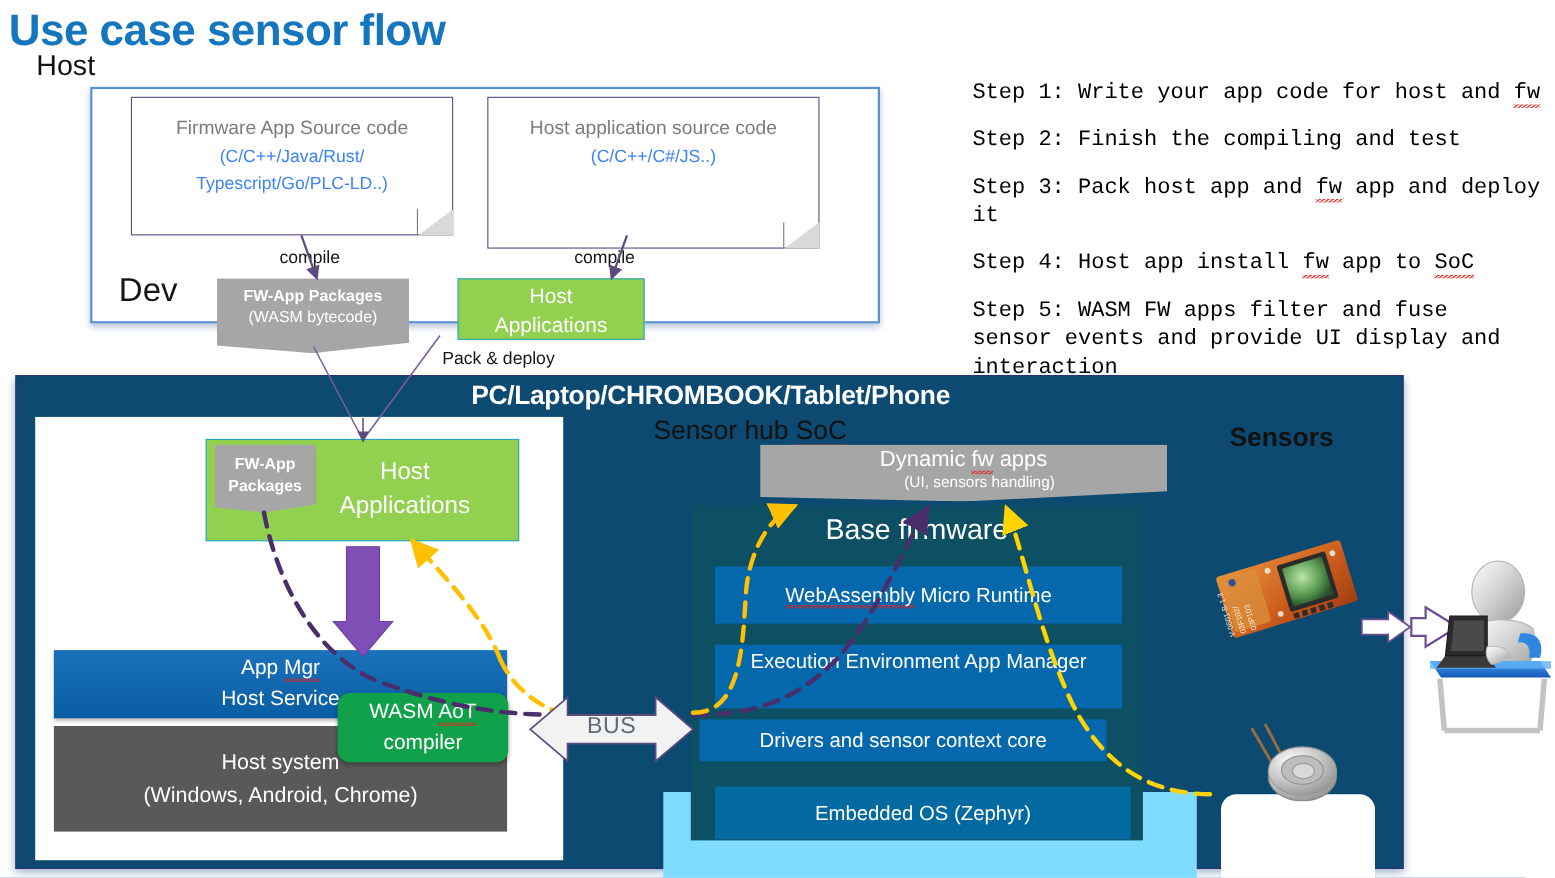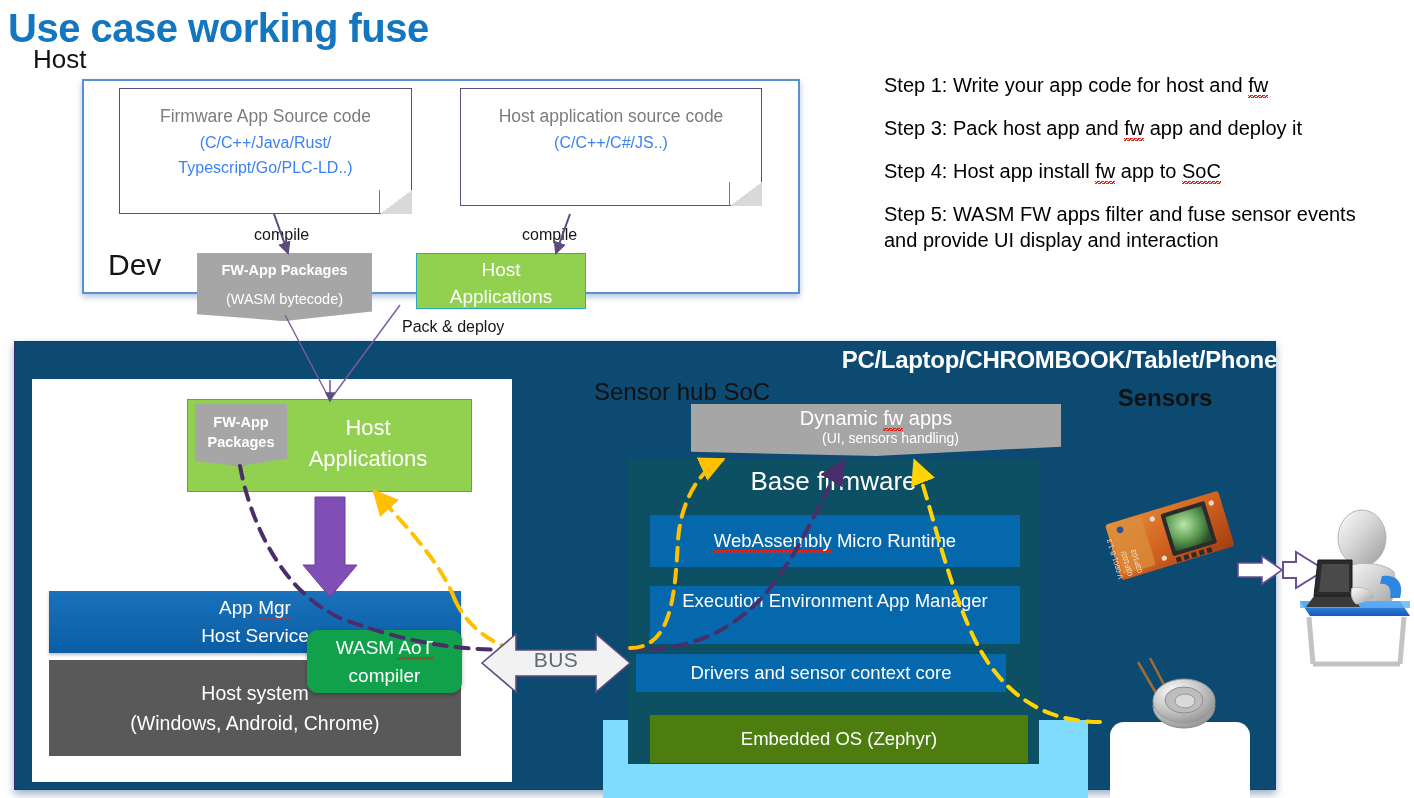--- a/index.html
+++ b/index.html
@@ -32,62 +32,62 @@
     text-align:center;color:#7c7c7c;
   }
   .srcbox .t1{font-size:17.5px;font-weight:normal;color:#7c7c7c;margin-top:17px;}
   .srcbox .t2{font-size:16px;color:#3b82f6;line-height:25px;margin-top:3px;text-align:center;}
   .fold{
     position:absolute;right:-1px;bottom:-1px;width:32px;height:24px;
     background:linear-gradient(to left top,#d9d9d9 0 50%,transparent 50% 100%);
     border-left:1px solid #7a7a7a;
   }
   #src-fw{left:119px;top:88px;width:293px;height:126px;}
-  #src-host{left:460px;top:88px;width:302px;height:118px;}
+  #src-host{left:443px;top:88px;width:302px;height:138px;}
 
   
   .compile-lbl{font-size:16px;color:#151515;margin-left:48px;}
   #compile-1{left:206px;top:226px;}
   #compile-2{left:474px;top:226px;}
   #pack-deploy{left:402px;top:318px;font-size:16px;color:#151515;}
 
   
   #fw-pkg-top{
     left:197px;top:253px;width:175px;height:68px;
     background:#a6a6a6;color:#ffffff;text-align:center;
     clip-path:polygon(0 0,100% 0,100% 86%,50% 100%,0 90%);
     box-shadow:3px 4px 5px rgba(0,0,0,.30);
   }
   #fw-pkg-top .l1{font-size:14.5px;font-weight:bold;margin-top:9px;}
-  #fw-pkg-top .l2{font-size:14.5px;margin-top:13px;}
+  #fw-pkg-top .l2{font-size:14.5px;margin-top:3px;}
 
   
   #host-app-top{
     left:416px;top:253px;width:170px;height:56px;
     background:#92d050;border:1px solid #2aa8bf;
     color:#ffffff;text-align:center;font-size:19px;line-height:27px;padding-top:2px;
   }
 
   
   #steps{left:884px;top:72px;width:520px;}
   .step{font-size:20px;color:#000000;line-height:26px;margin-bottom:17px;
-        font-family:Liberation Sans, sans-serif;}
+        font-family:Liberation Mono, monospace;}
   .sp{ background-image:
         repeating-linear-gradient(135deg,#e2231a 0 1px,transparent 1px 2px);
        background-repeat:repeat-x;background-size:4px 3px;
        background-position:0 100%;padding-bottom:2px;}
 
   
   #platform-panel{
     left:14px;top:341px;width:1262px;height:449px;
     background:#0c4a72;border:1px solid #2f2f6e;
     box-shadow:0 4px 8px rgba(90,120,160,.6);
   }
   #platform-title{
-    left:0;top:4px;width:1262px;text-align:right;
+    left:0;top:4px;width:1262px;text-align:center;
     font-size:24px;font-weight:bold;color:#ffffff;
     letter-spacing:-0.3px;
   }
 
   
   #host-panel{left:17px;top:37px;width:480px;height:403px;background:#ffffff;}
   #host-label{left:33px;top:44px;font-size:26px;color:#111;}
 
   
   #host-app-block{
@@ -146,39 +146,39 @@
     font-size:26px;color:#ffffff;
   }
   .fwbar{
     background:#0568ad;color:#ffffff;text-align:center;
     font-size:18.5px;
   }
   #bar-wamr{left:650px;top:515px;width:370px;height:52px;line-height:52px;}
   #bar-eeam{left:650px;top:586px;width:370px;height:58px;line-height:29px;padding-top:0px;}
   #bar-drv{left:636px;top:654px;width:370px;height:38px;line-height:38px;}
   #bar-os{left:650px;top:715px;width:378px;height:48px;line-height:48px;
-          background:#4d7c0f;color:#fff;text-align:center;font-size:18.5px;}
+          background:#0369a1;color:#fff;text-align:center;font-size:18.5px;}
 
   
   #sensors-panel{
     left:1095px;top:380px;width:140px;height:400px;
     background:#ffffff;border-radius:14px;
   }
   #sensors-label{left:1095px;top:384px;width:140px;text-align:center;
                  font-size:24px;color:#111;font-weight:bold;}
   #bus-text{left:482px;top:648px;width:148px;text-align:center;
             font-size:21px;color:#5e6a75;letter-spacing:.5px;}
 
   svg.ov{position:absolute;left:0;top:0;width:1414px;height:798px;
          pointer-events:none;overflow:visible;}
 </style>
 </head>
 <body>
 
-<div class="abs" id="page-title">Use case working fuse</div>
+<div class="abs" id="page-title">Use case sensor flow</div>
 
 <div class="abs" id="dev-container"></div>
 
 <div class="abs srcbox" id="src-fw">
   <div class="t1">Firmware App Source code</div>
   <div class="t2" style="white-space:pre-line">(C/C++/Java/Rust/
 Typescript/Go/PLC-LD..)</div>
   <div class="fold"></div>
 </div>
 
@@ -198,20 +198,23 @@
 
 <div class="abs" id="host-app-top" style="white-space:pre-line">Host
 Applications</div>
 
 <div class="abs" id="dev-label">Dev</div>
 <div class="abs" id="pack-deploy">Pack &amp; deploy</div>
 
 <div class="abs" id="steps">
   <div class="step">
     <span>Step 1: Write your app code for host and <span class="sp">fw</span></span>
+  </div>
+  <div class="step">
+    <span>Step 2: Finish the compiling and test</span>
   </div>
   <div class="step">
     <span>Step 3: Pack host app and <span class="sp">fw</span> app and deploy it</span>
   </div>
   <div class="step">
     <span>Step 4: Host app install <span class="sp">fw</span> app to <span class="sp">SoC</span></span>
   </div>
   <div class="step" style="width:505px">
     <span>Step 5: WASM FW apps filter and fuse sensor events and provide UI display and interaction</span>
   </div>

